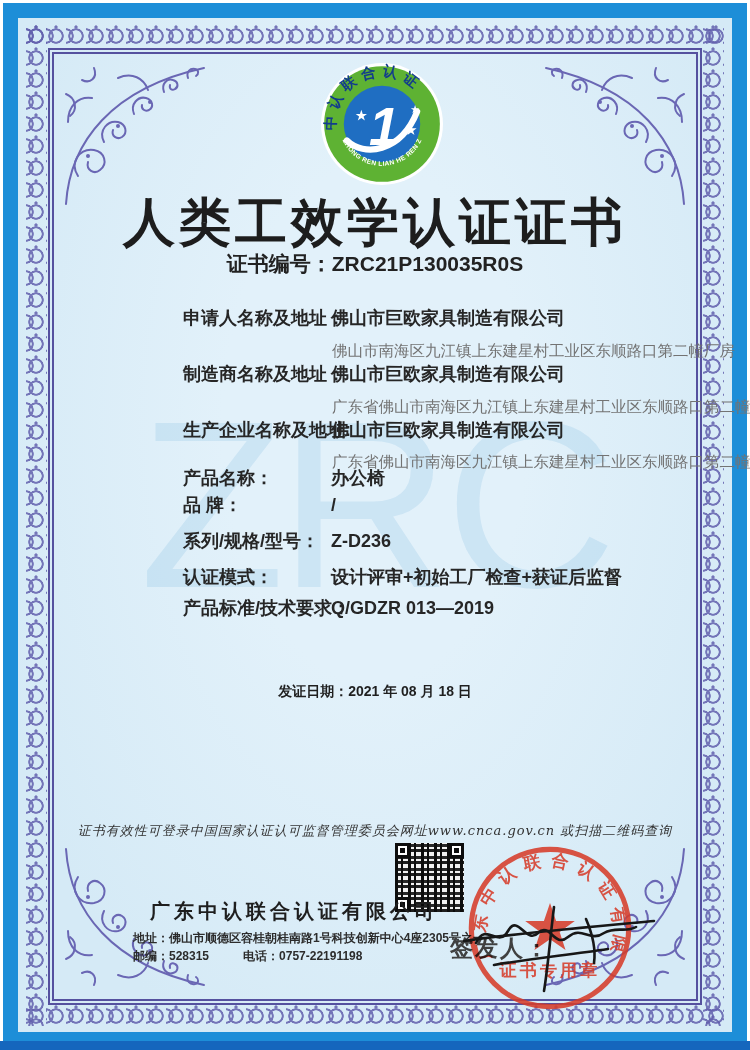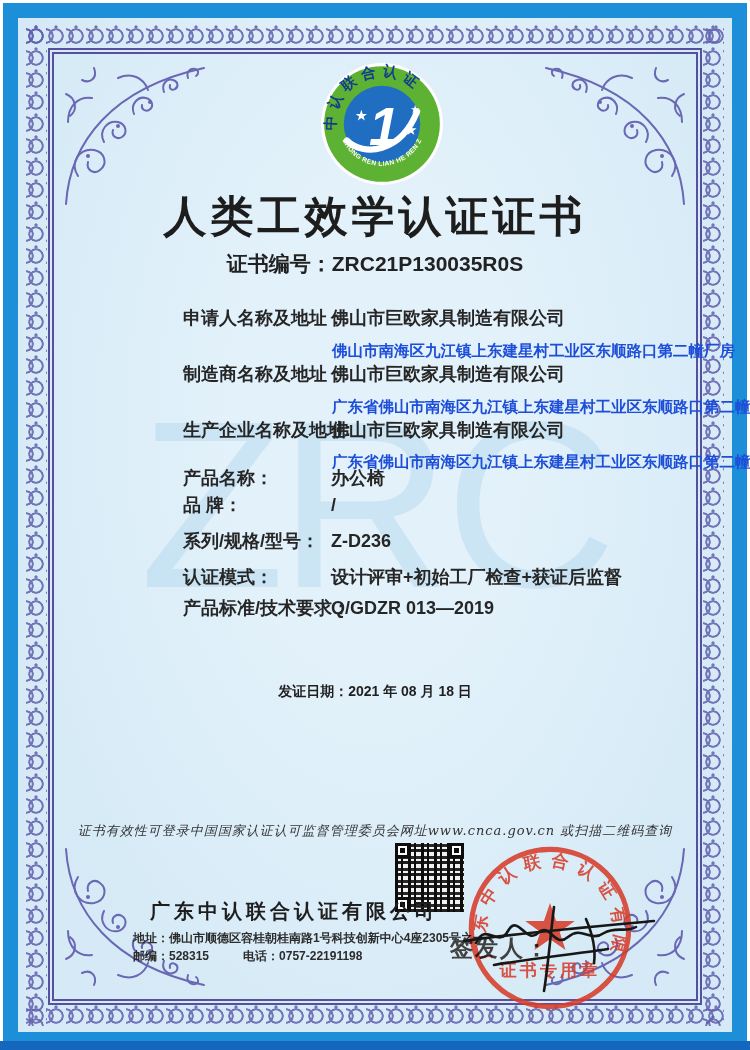--- a/index.html
+++ b/index.html
@@ -36,26 +36,26 @@
   .c-br{right:58px;bottom:55px;transform:scale(-1,-1);}
   
   .watermark{
     position:absolute;left:0;right:0;top:368px;text-align:center;z-index:1;
     font-size:238px;font-weight:400;letter-spacing:-6px;color:rgba(70,155,210,0.14);
     font-family:"Liberation Sans", sans-serif;user-select:none;
   }
   
   .content{position:absolute;inset:0;z-index:2;}
   .logo{position:absolute;left:320px;top:62px;width:124px;height:124px;}
-  .title{position:absolute;left:0;right:0;top:188px;text-align:center;font-size:43px;font-weight:700;letter-spacing:4px;color:#1d1d1d;}
+  .title{position:absolute;left:0;right:0;top:188px;text-align:center;font-size:52px;font-weight:700;letter-spacing:4px;color:#1d1d1d;}
   .certno{position:absolute;left:0;right:0;top:250px;text-align:center;font-size:21px;font-weight:600;color:#222;}
   .frow{position:absolute;left:183px;width:525px;display:flex;font-size:18px;font-weight:600;line-height:1.2;white-space:nowrap;}
   .frow .lbl{flex:0 0 148px;min-width:148px;}
   .frow .val{flex:1;}
-  .addr{position:absolute;left:332px;font-size:15.5px;font-weight:700;color:#1d4ed8;white-space:nowrap;}
+  .addr{position:absolute;left:332px;font-size:15.5px;font-weight:400;color:#737373;white-space:nowrap;}
   .statement{position:absolute;left:0;right:0;top:646px;text-align:center;font-size:19px;font-weight:700;color:#1f1f1f;}
   .issuedate{position:absolute;left:0;right:0;top:683px;text-align:center;font-size:14px;font-weight:700;color:#1f1f1f;}
   .foot1{position:absolute;left:0;right:0;top:796px;text-align:center;font-size:15.5px;letter-spacing:2px;
          font-family:"DejaVu Serif", serif;font-style:italic;color:#333;}
   .foot2{position:absolute;left:0;right:0;top:822px;text-align:center;font-size:13px;letter-spacing:1px;
          font-family:"DejaVu Serif", serif;font-style:italic;color:#333;}
   
   .qr{position:absolute;left:395px;top:843px;width:69px;height:69px;background-color:#f2f2f2;
     background-image:
       repeating-linear-gradient(0deg, rgba(12,12,12,.92) 0 3px, transparent 3px 5px, rgba(12,12,12,.88) 5px 8px, transparent 8px 12px),

